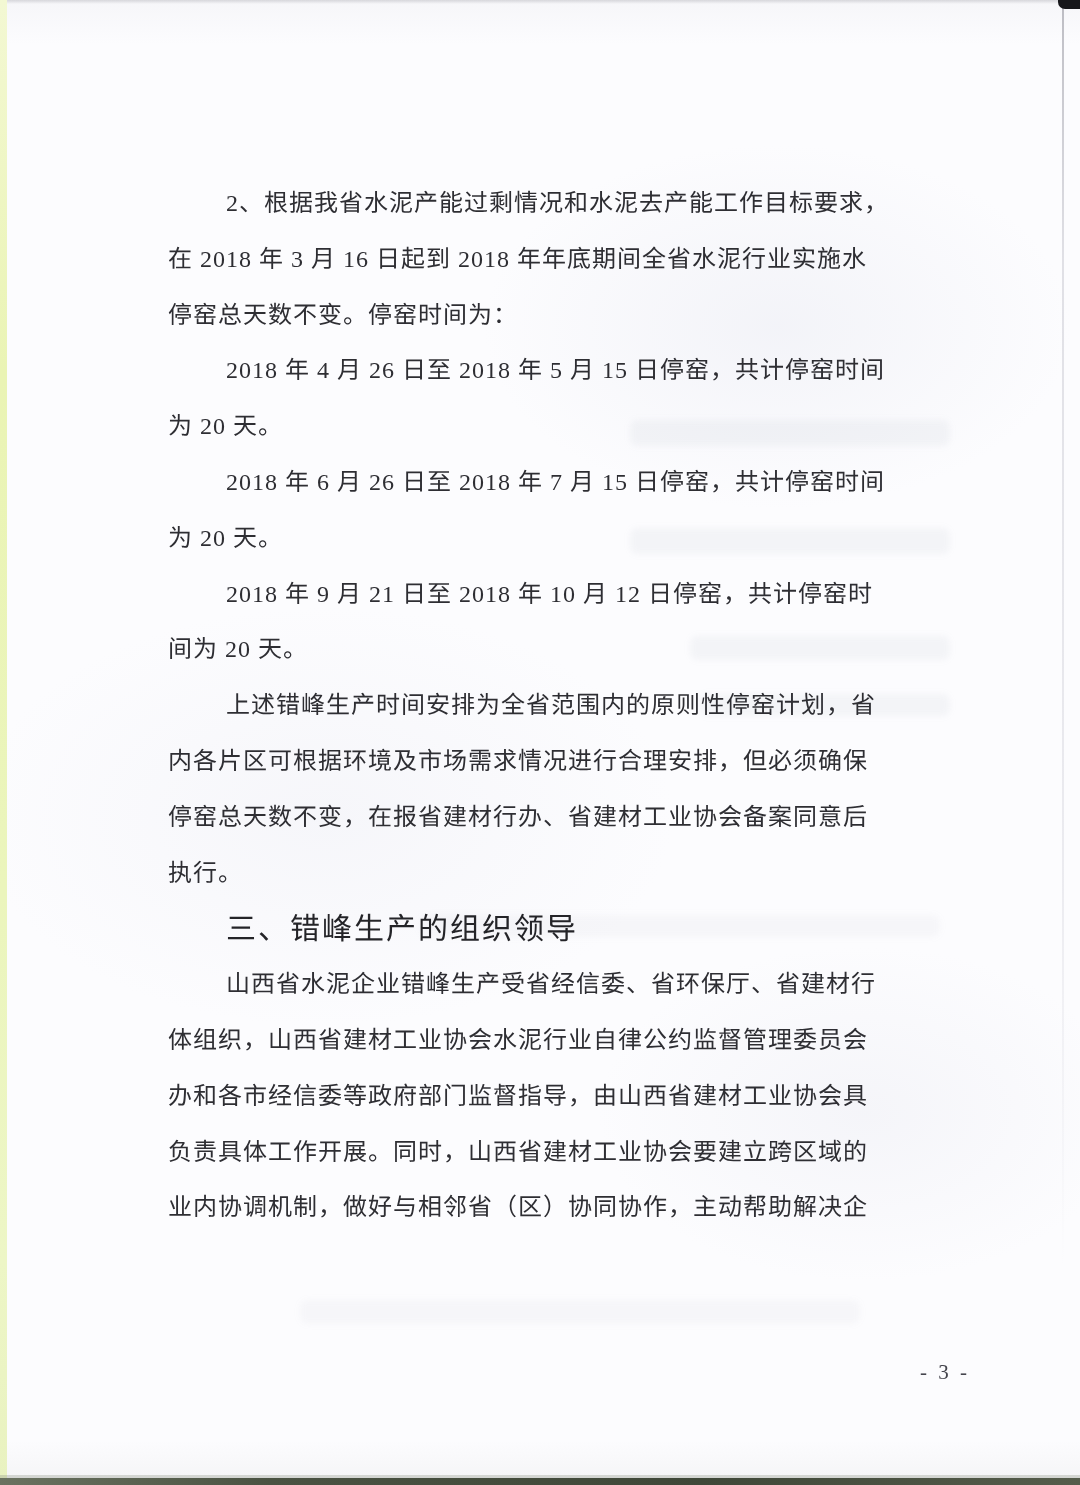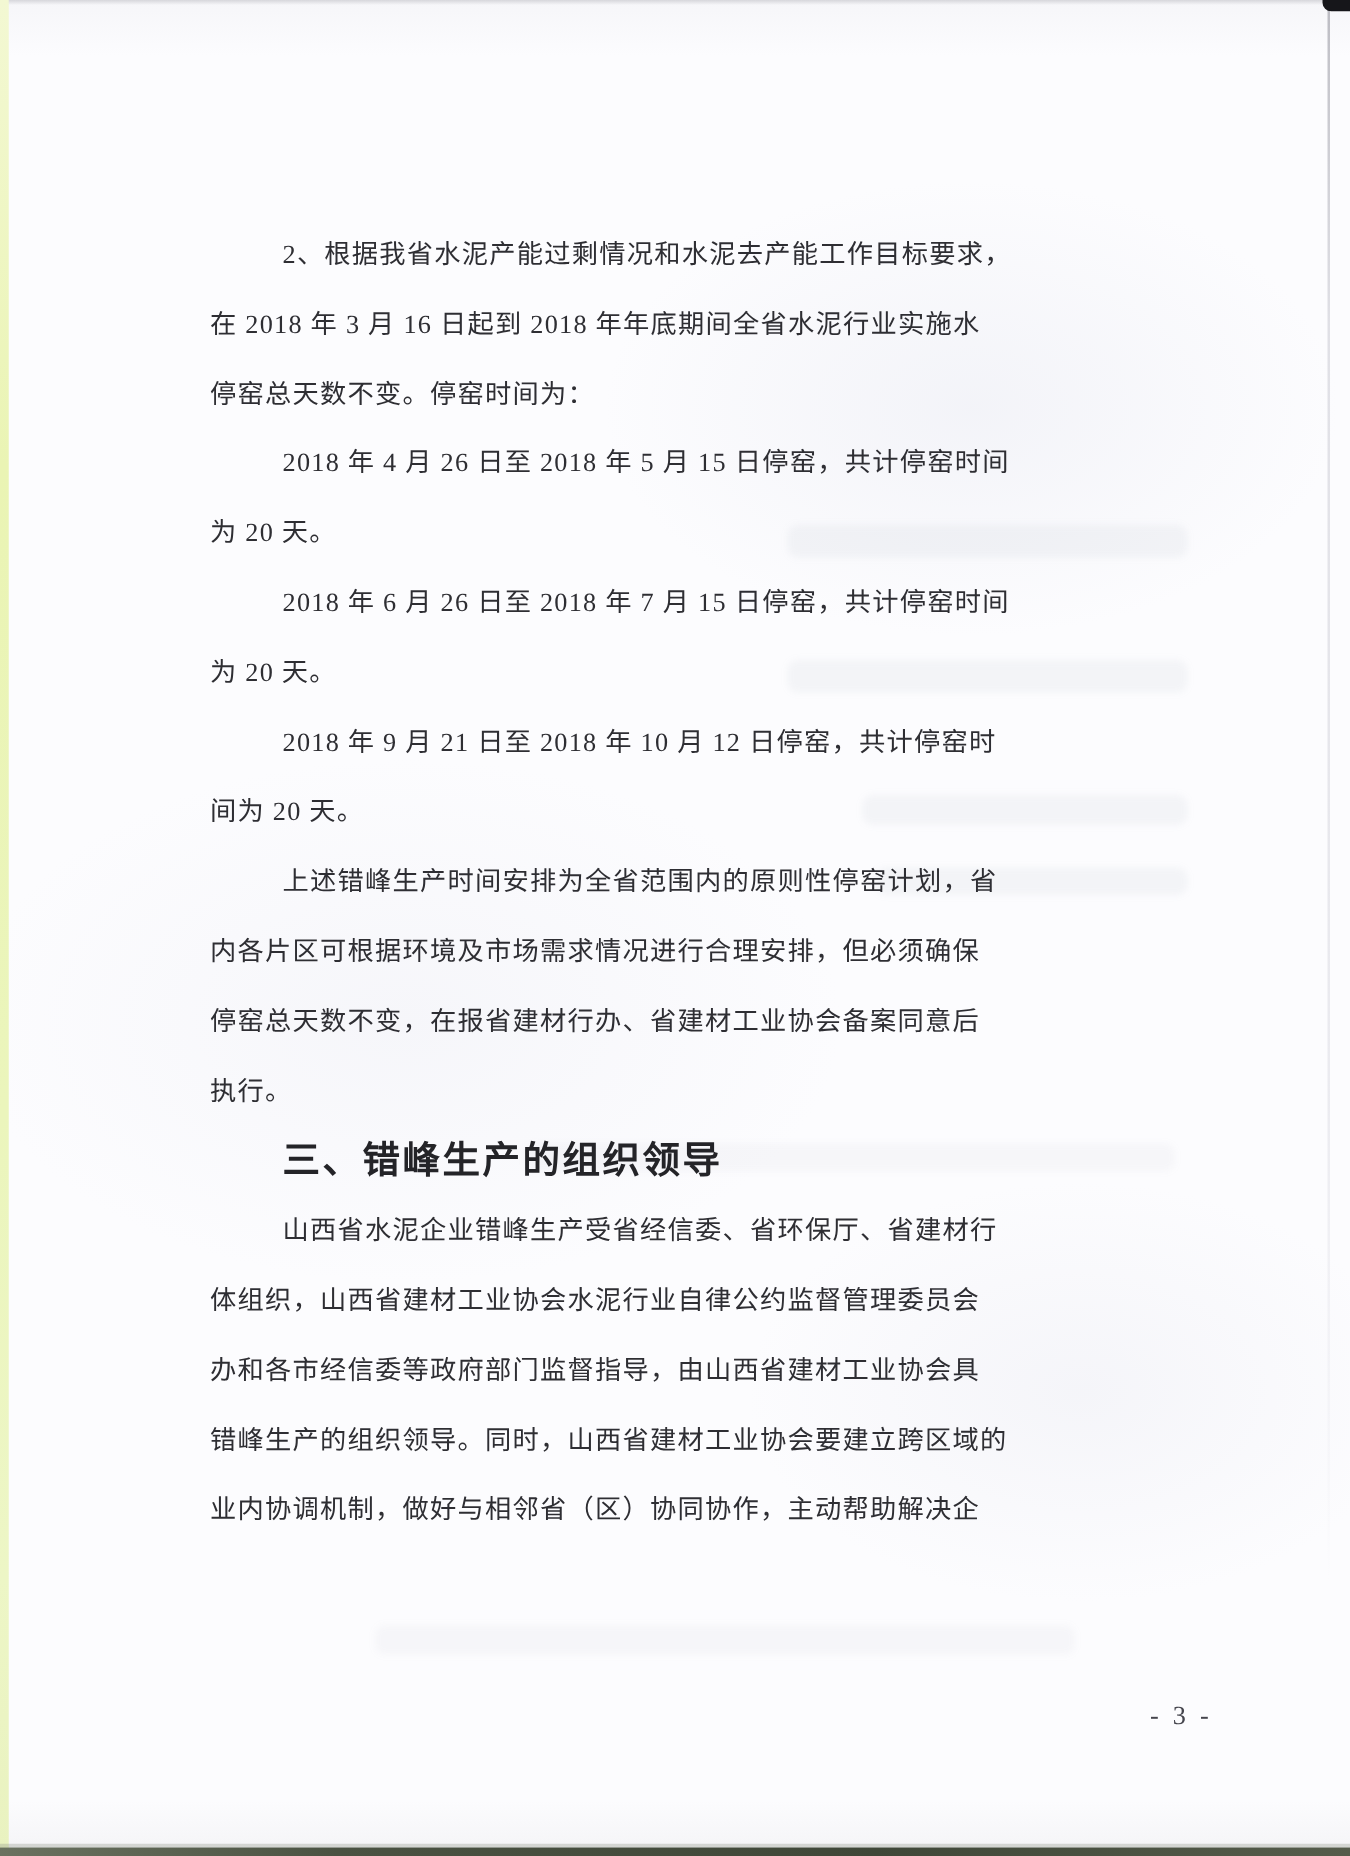--- a/index.html
+++ b/index.html
@@ -86,30 +86,30 @@
     position: absolute;
     left: 168px;
     top: 176px;
     width: 792px;
     z-index: 3;
     color: #2e2e33;
   }
   .line {
     height: 55.8px;
     line-height: 55.8px;
-    font-size: 21px;
+    font-size: 24px;
     letter-spacing: 1px;
     white-space: nowrap;
   }
   .line.indent {
     text-indent: 58px;
   }
   .line.heading {
     font-family: "Liberation Sans", "DejaVu Sans", sans-serif;
-    font-weight: 700;
+    font-weight: 400;
     color: #242428;
     letter-spacing: 2px;
     font-size: 30px;
   }
 
   .pagenum {
     position: absolute;
     left: 895px;
     top: 1360px;
     width: 100px;
@@ -150,19 +150,19 @@
     <div class="line indent">2018 年 9 月 21 日至 2018 年 10 月 12 日停窑，共计停窑时</div>
     <div class="line">间为 20 天。</div>
     <div class="line indent">上述错峰生产时间安排为全省范围内的原则性停窑计划，省</div>
     <div class="line">内各片区可根据环境及市场需求情况进行合理安排，但必须确保</div>
     <div class="line">停窑总天数不变，在报省建材行办、省建材工业协会备案同意后</div>
     <div class="line">执行。</div>
     <div class="line indent heading">三、错峰生产的组织领导</div>
     <div class="line indent">山西省水泥企业错峰生产受省经信委、省环保厅、省建材行</div>
     <div class="line">体组织，山西省建材工业协会水泥行业自律公约监督管理委员会</div>
     <div class="line">办和各市经信委等政府部门监督指导，由山西省建材工业协会具</div>
-    <div class="line">错峰生产的组织领导。同时，山西省建材工业协会要建立跨区域的</div>
+    <div class="line">负责具体工作开展。同时，山西省建材工业协会要建立跨区域的</div>
     <div class="line">业内协调机制，做好与相邻省（区）协同协作，主动帮助解决企</div>
   </div>
 
   <div class="pagenum">- 3 -</div>
 
 </div>
 
 </body></html>

